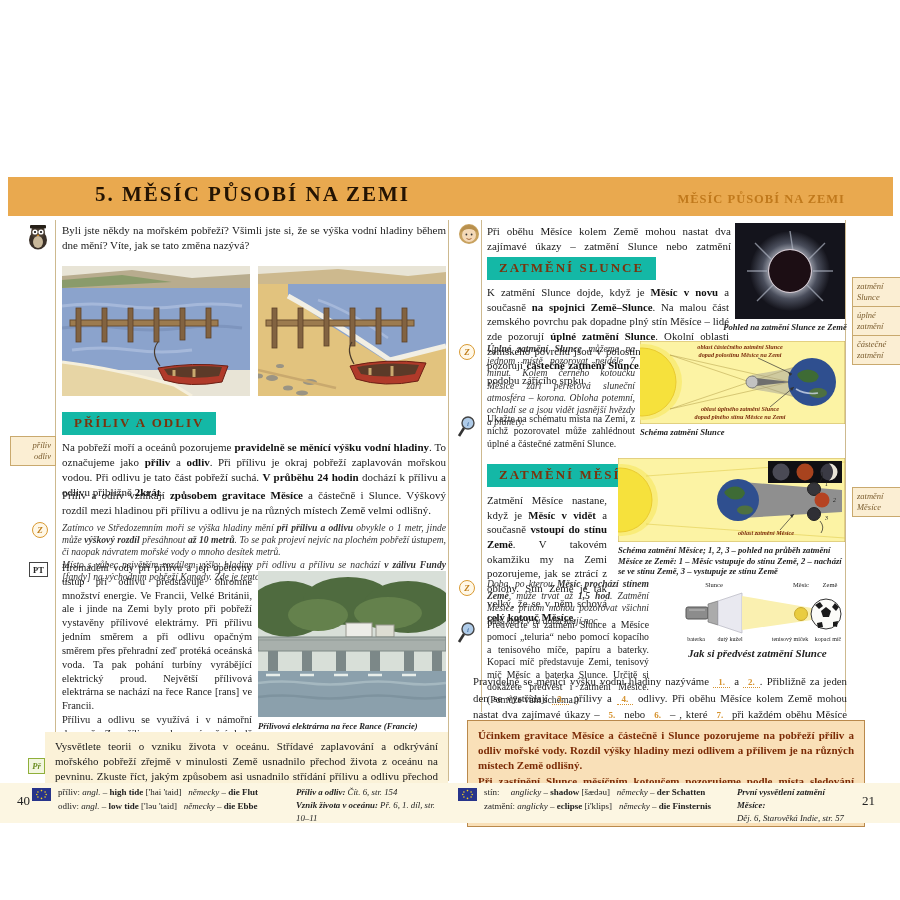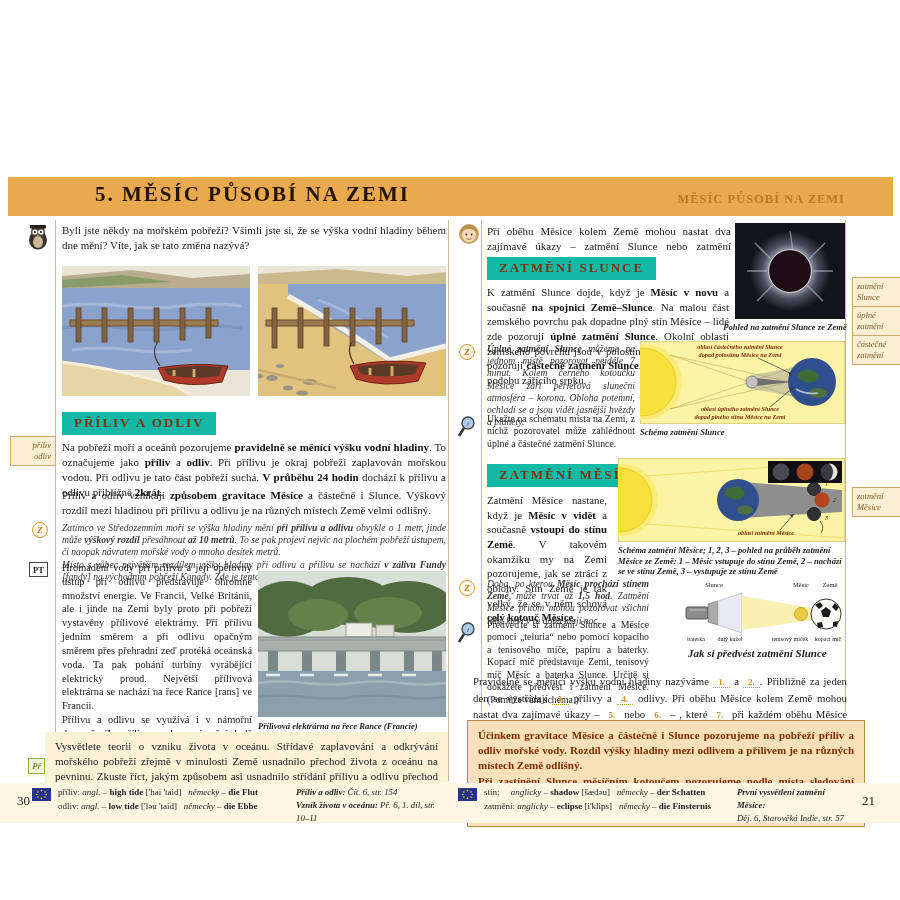--- a/index.html
+++ b/index.html
@@ -349,21 +349,21 @@
     </svg>
   </div>
   <div class="abs task" style="left:487px;top:575px;width:162px;">Předveďte si zatmění Slunce a Měsíce pomocí „teluria“ nebo pomocí kopacího a tenisového míče, papíru a baterky. Kopací míč představuje Zemi, tenisový míč Měsíc a baterka Slunce. Určitě si dokážete předvést i zatmění Měsíce. (Pomůže vám schéma.)</div>
 
   <div class="abs para" style="left:473px;top:629px;width:374px;font-size:10.8px;line-height:1.5;">Pravidelně se měnící výšku vodní hladiny nazýváme <span class="bl">1.</span> a <span class="bl">2.</span>. Přibližně za jeden den se vystřídají <span class="bl">3.</span> přílivy a <span class="bl">4.</span> odlivy. Při oběhu Měsíce kolem Země mohou nastat dva zajímavé úkazy – <span class="bl">5.</span> nebo <span class="bl">6.</span> – , které <span class="bl">7.</span> při každém oběhu Měsíce kolem Země.</div>
 
   <div class="abs summary" style="left:467px;top:676px;width:376px;">Účinkem gravitace Měsíce a částečně i Slunce pozorujeme na pobřeží příliv a odliv mořské vody. Rozdíl výšky hladiny mezi odlivem a přílivem je na různých místech Země odlišný.<br>Při zastínění Slunce měsíčním kotoučem pozorujeme podle místa sledování úplné, nebo částečné zatmění Slunce. Opačně, vstoupí-li Měsíc do stínu vrženého Zemí, nastane zatmění Měsíce.</div>
 
   <div class="abs footerstrip"></div>
 
-  <div class="abs pagenum" style="left:17px;top:749px;">30</div>
+  <div class="abs pagenum" style="left:17px;top:749px;">40</div>
 
   <div class="abs" style="left:32px;top:743px;">
     <svg width="19" height="13" viewBox="0 0 19 13">
       <rect width="19" height="13" fill="#27348B"></rect>
       <g fill="#F5D21F">
         <circle cx="9.5" cy="2.6" r="0.8"></circle>
           <circle cx="9.5" cy="10.4" r="0.8"></circle>
         <circle cx="5.9" cy="4" r="0.8"></circle>
           <circle cx="13.1" cy="4" r="0.8"></circle>
         <circle cx="5.9" cy="9" r="0.8"></circle>

